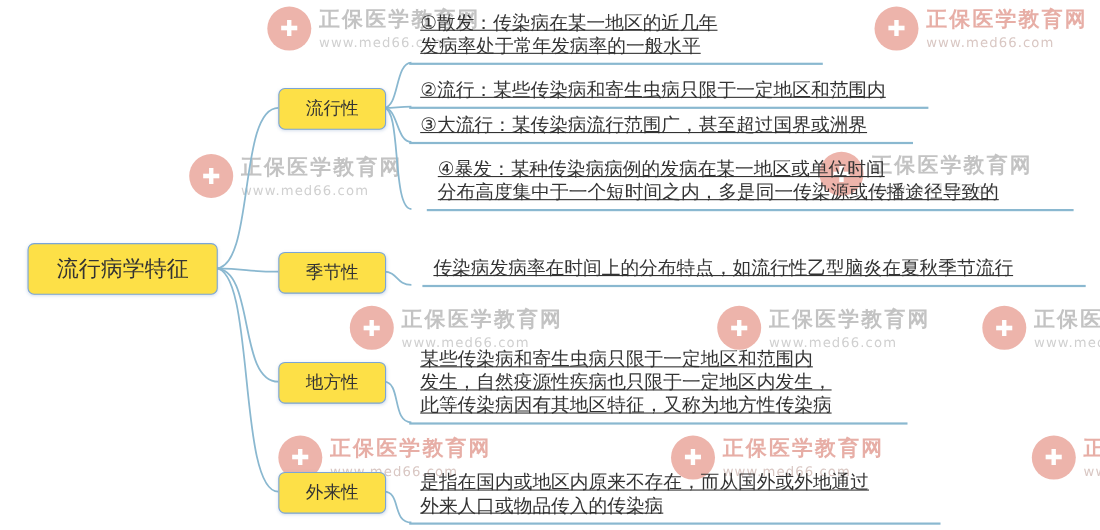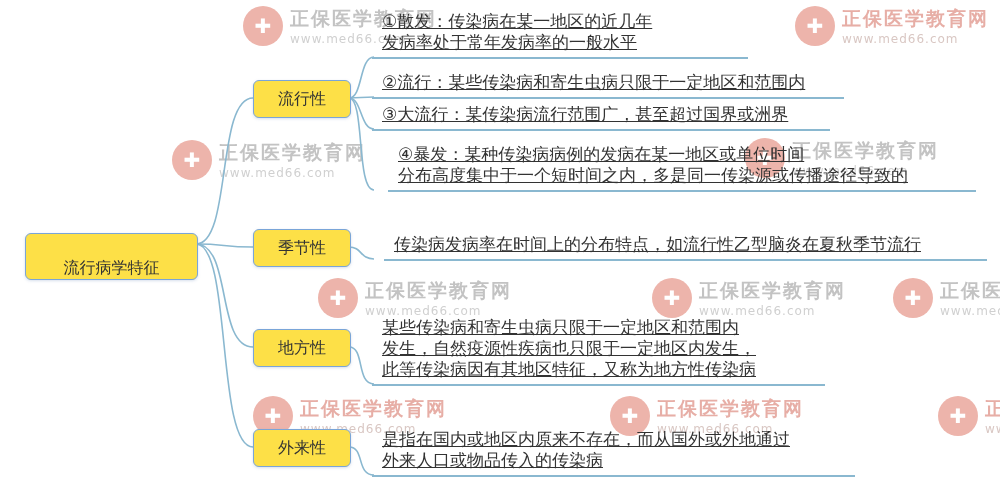--- a/index.html
+++ b/index.html
@@ -19,21 +19,21 @@
   .wm.gray .wm-url{color:var(--wm-gray-url,#cfcfcf);}
   .wm.pink .wm-brand{color:var(--wm-pink,#e7aea6);}
   .wm.pink .wm-url{color:var(--wm-pink-url,#d8c6c2);}
   
   svg.links{position:absolute;left:0;top:0;z-index:2;}
   .link{fill:none;stroke:var(--connector,#8ab8d0);stroke-width:1.6px;}
   
   .node{position:absolute;z-index:3;background:#fde047;border:1.6px solid var(--node-border,#7aa5d8);
     border-radius:6px;display:flex;align-items:center;justify-content:center;
     box-shadow:0 1px 3px rgba(110,145,190,.28);}
-  .root{left:25px;top:233px;width:171px;height:45px;font-size:16px;align-items:flex-end;}
+  .root{left:25px;top:221px;width:171px;height:45px;font-size:20px;}
   .branch{left:253px;width:96px;height:36px;font-size:16px;}
   
   .leaf{position:absolute;z-index:3;font-size:17px;line-height:21px;
     white-space:pre-line;padding:0 0 4px 10px;box-sizing:border-box;
     border-bottom:2px solid var(--connector,#8ab8d0);text-decoration:underline;}
 </style>
 </head>
 <body>
 
 <div class="canvas">

